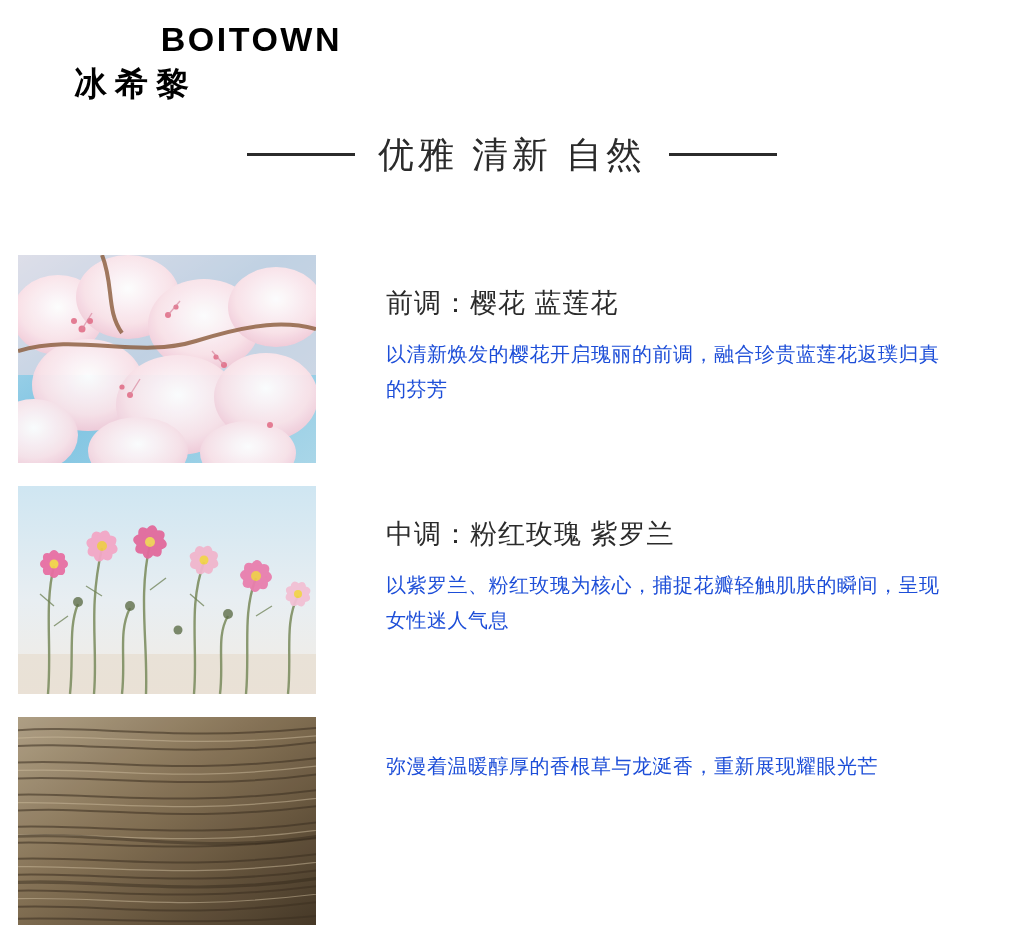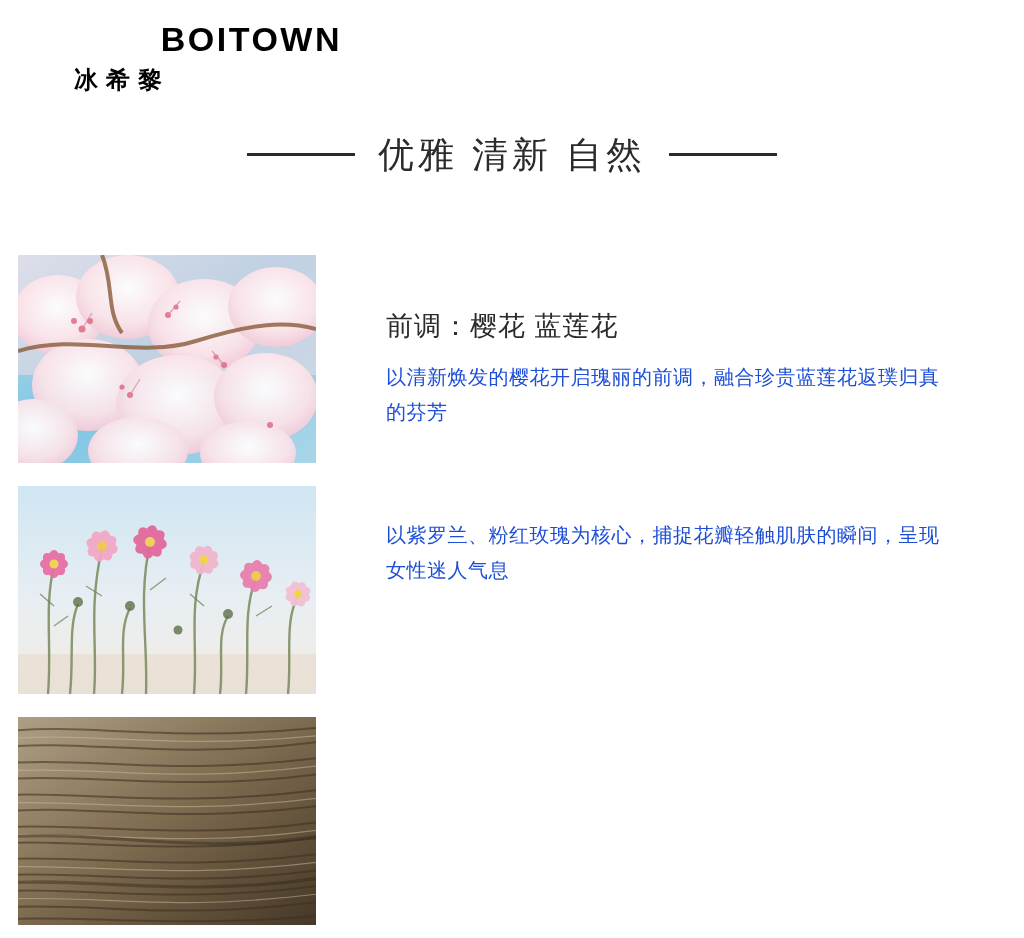--- a/index.html
+++ b/index.html
@@ -30,21 +30,21 @@
     letter-spacing: 2.5px;
     color: #000000;
     line-height: 1;
     text-align: right;
   }
   .brand-cn {
     margin-top: 12px;
     margin-left: 52px;
     font-family: "Liberation Serif", "DejaVu Serif", serif;
     font-weight: bold;
-    font-size: 24px;
+    font-size: 33px;
     letter-spacing: 8px;
     color: #000000;
     line-height: 1;
   }
 
   
   .headline-wrap {
     position: absolute;
     left: 0;
     top: 135px;
@@ -98,21 +98,20 @@
     top: 32px;
     width: 580px;
   }
   .note-title {
     font-size: 27px;
     color: #2b2b2b;
     letter-spacing: 1px;
     line-height: 1.2;
     margin-bottom: 18px;
     white-space: nowrap;
-    margin-top: 23px;
   }
   .note-desc {
     font-size: 20px;
     color: #1d4ed8;
     line-height: 1.75;
     letter-spacing: 0.5px;
     max-width: 560px;
   }
 </style>
 </head>
@@ -274,20 +273,21 @@
         </g>
         <g fill="#5f6f4a" opacity="0.8">
           <circle cx="60" cy="116" r="5"></circle>
             <circle cx="112" cy="120" r="5"></circle>
           <circle cx="210" cy="128" r="5"></circle>
             <circle cx="160" cy="144" r="4.5"></circle>
         </g>
       </svg>
     </div>
     <div class="note-text">
+      <div class="note-title">中调：粉红玫瑰  紫罗兰</div>
       <div class="note-desc">以紫罗兰、粉红玫瑰为核心，捕捉花瓣轻触肌肤的瞬间，呈现女性迷人气息</div>
     </div>
   </div>
 
   <div class="note-row">
     <div class="note-thumb">
       <svg width="298" height="208" viewBox="0 0 298 208" xmlns="http://www.w3.org/2000/svg" role="img">
         <defs>
           <linearGradient id="woodB" x1="0" y1="0" x2="1" y2="1">
             <stop offset="0%" stop-color="#b8a88c"></stop>
@@ -321,16 +321,17 @@
           <path d="M-10 182 C 90 178, 150 196, 308 176"></path>
         </g>
         <g stroke="#2e2418" stroke-width="3.2" fill="none" opacity="0.4">
           <path d="M-10 120 C 80 112, 180 140, 308 118"></path>
           <path d="M-10 166 C 70 160, 170 182, 308 160"></path>
         </g>
         <rect width="298" height="208" fill="#000000" opacity="0.05"></rect>
       </svg>
     </div>
     <div class="note-text">
+      <div class="note-desc">弥漫着温暖醇厚的香根草与龙涎香，重新展现耀眼光芒</div>
     </div>
   </div>
 
 </div>
 
 </body></html>

